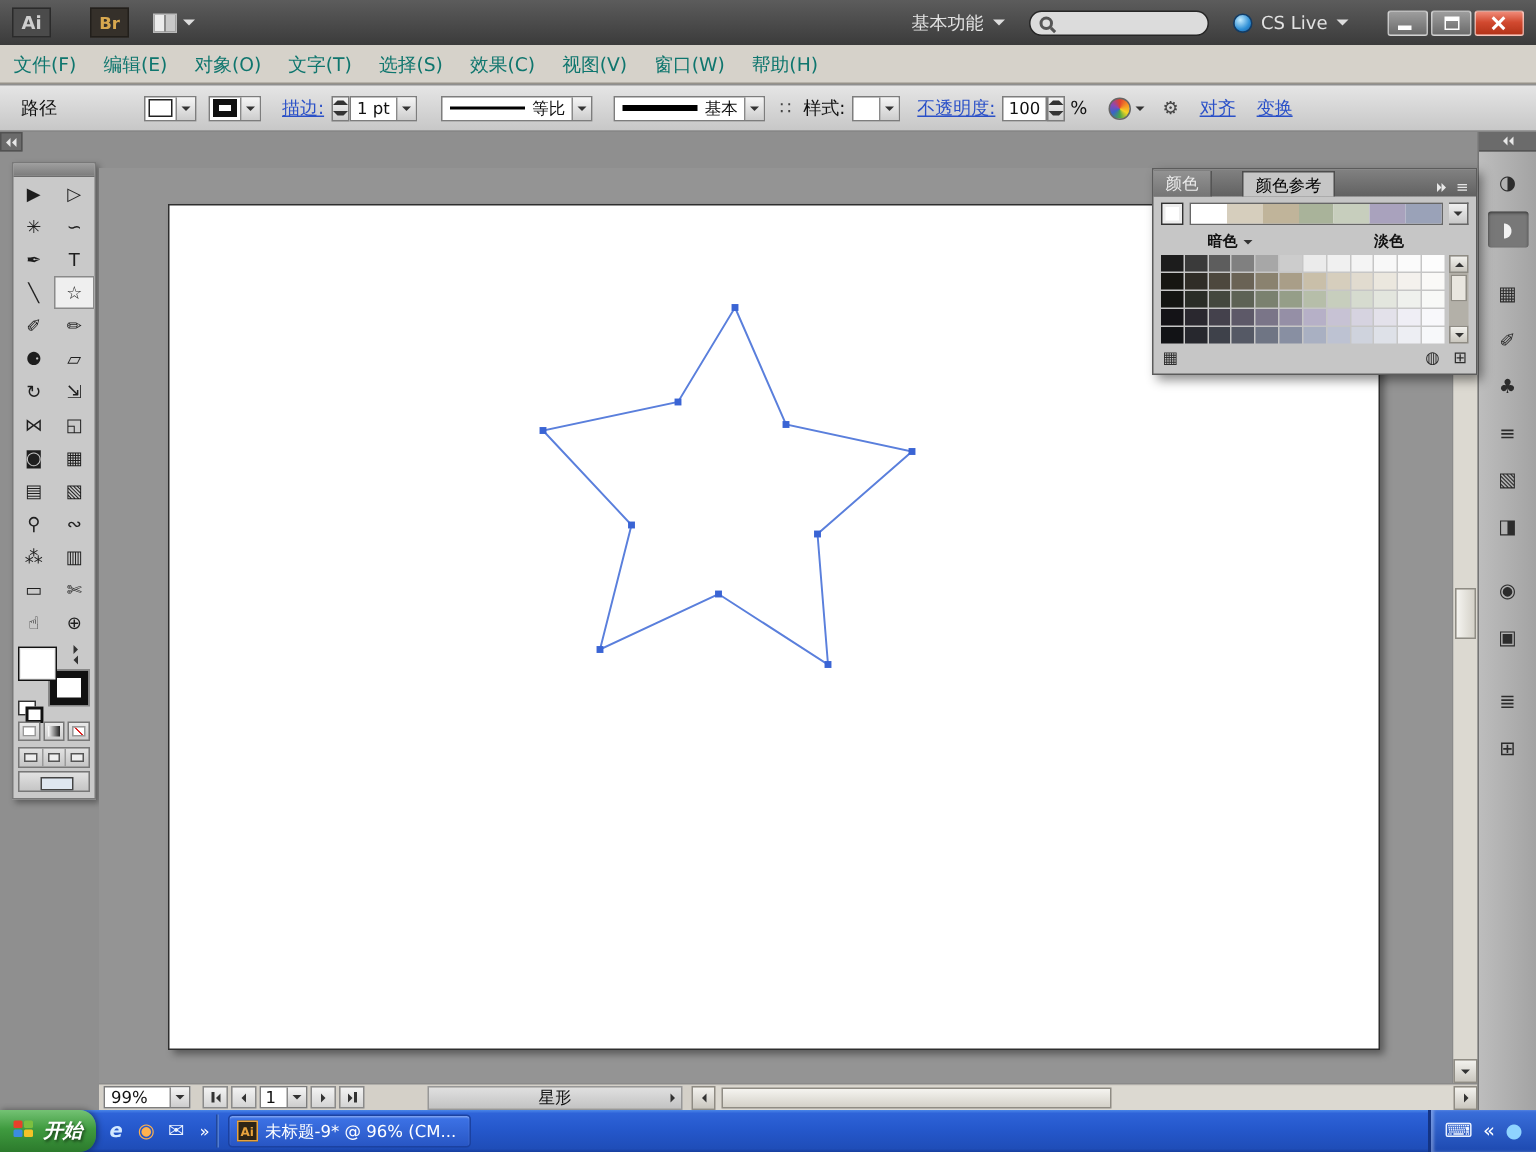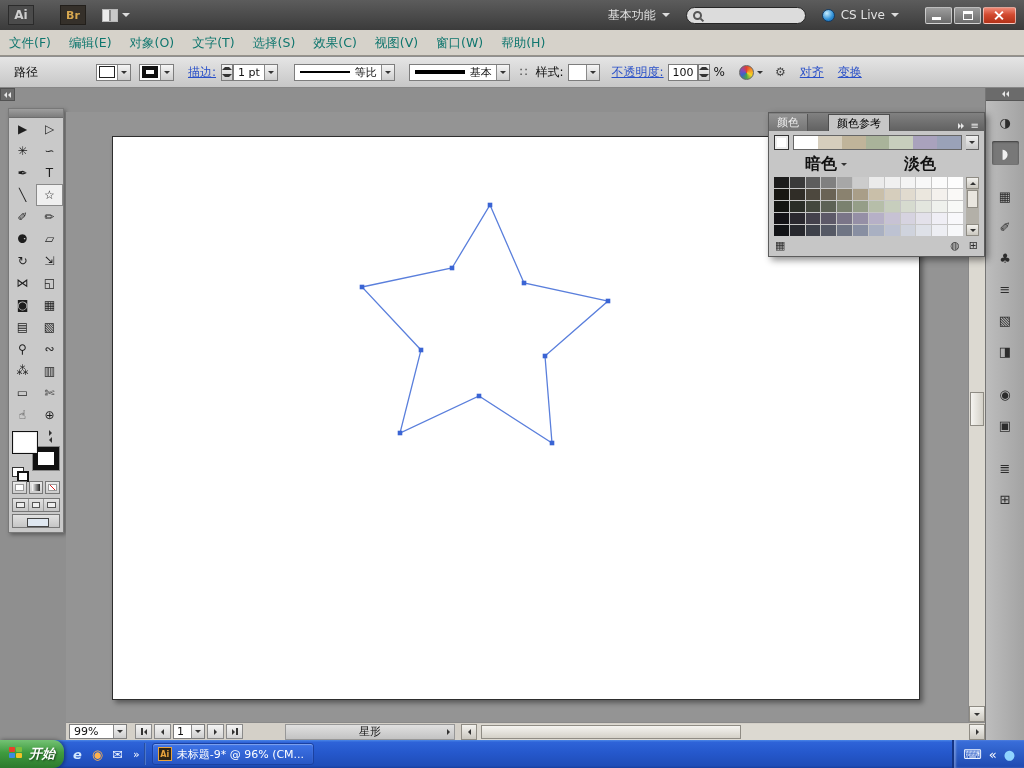--- a/index.html
+++ b/index.html
@@ -138,21 +138,21 @@
 .cgtabs{height:18px;background:linear-gradient(#818181,#616161);display:flex;align-items:flex-end;gap:20px;}
 .cgtab{height:17px;padding:0 8px;font-size:11px;display:flex;align-items:center;cursor:default;}
 .cgtab.inactive{background:linear-gradient(#929292,#757575);color:#ececec;border-right:1px solid #555;}
 .cgtab.active{background:#c6c6c6;color:#000;border:1px solid #4d4d4d;border-bottom:none;}
 .cg-icons{margin-left:auto;display:flex;align-items:center;gap:7px;padding-right:5px;color:#e5e5e5;font-size:10px;}
 .cgrow1{display:flex;align-items:center;padding:4px 5px 2px;gap:4px;}
 .basecolor{width:15px;height:15px;background:#fff;border:1px solid #333;box-shadow:inset 0 0 0 2px #ededed;flex:none;}
 .harmony{flex:1;height:15px;display:flex;border:1px solid #666;background:#fff;}
 .hswatch{flex:1;}
 .hdd{width:13px;height:15px;border:1px solid #666;border-left:none;background:linear-gradient(#f0f0f0,#c8c8c8);display:flex;align-items:center;justify-content:center;flex:none;}
-.cglabels{display:flex;align-items:center;padding:2px 8px 1px;font-size:16px;font-weight:bold;}
+.cglabels{display:flex;align-items:center;padding:2px 8px 1px;font-size:10px;font-weight:bold;}
 .cglabels .darkwrap{margin-left:28px;display:flex;align-items:center;gap:4px;}
 .cglabels .light{margin-left:auto;margin-right:40px;}
 .cggrid-wrap{display:flex;padding:1px 5px 0;}
 .variation-grid{flex:1;display:grid;grid-template-columns:repeat(12,1fr);grid-auto-rows:11px;gap:1px;}
 .vswatch{width:100%;height:100%;}
 .cg-scroll{width:13px;margin-left:3px;height:59px;display:flex;flex-direction:column;}
 .cg-scroll .sbtn{height:12px;}
 .cgtrack{flex:1;background:#b3b0a8;position:relative;}
 .cgthumb{position:absolute;left:1px;right:1px;top:1px;height:18px;background:#e9e6df;border:1px solid #8f8c84;}
 .cgfoot{display:flex;align-items:center;padding:3px 6px 4px;color:#2e2e2e;font-size:11px;}

